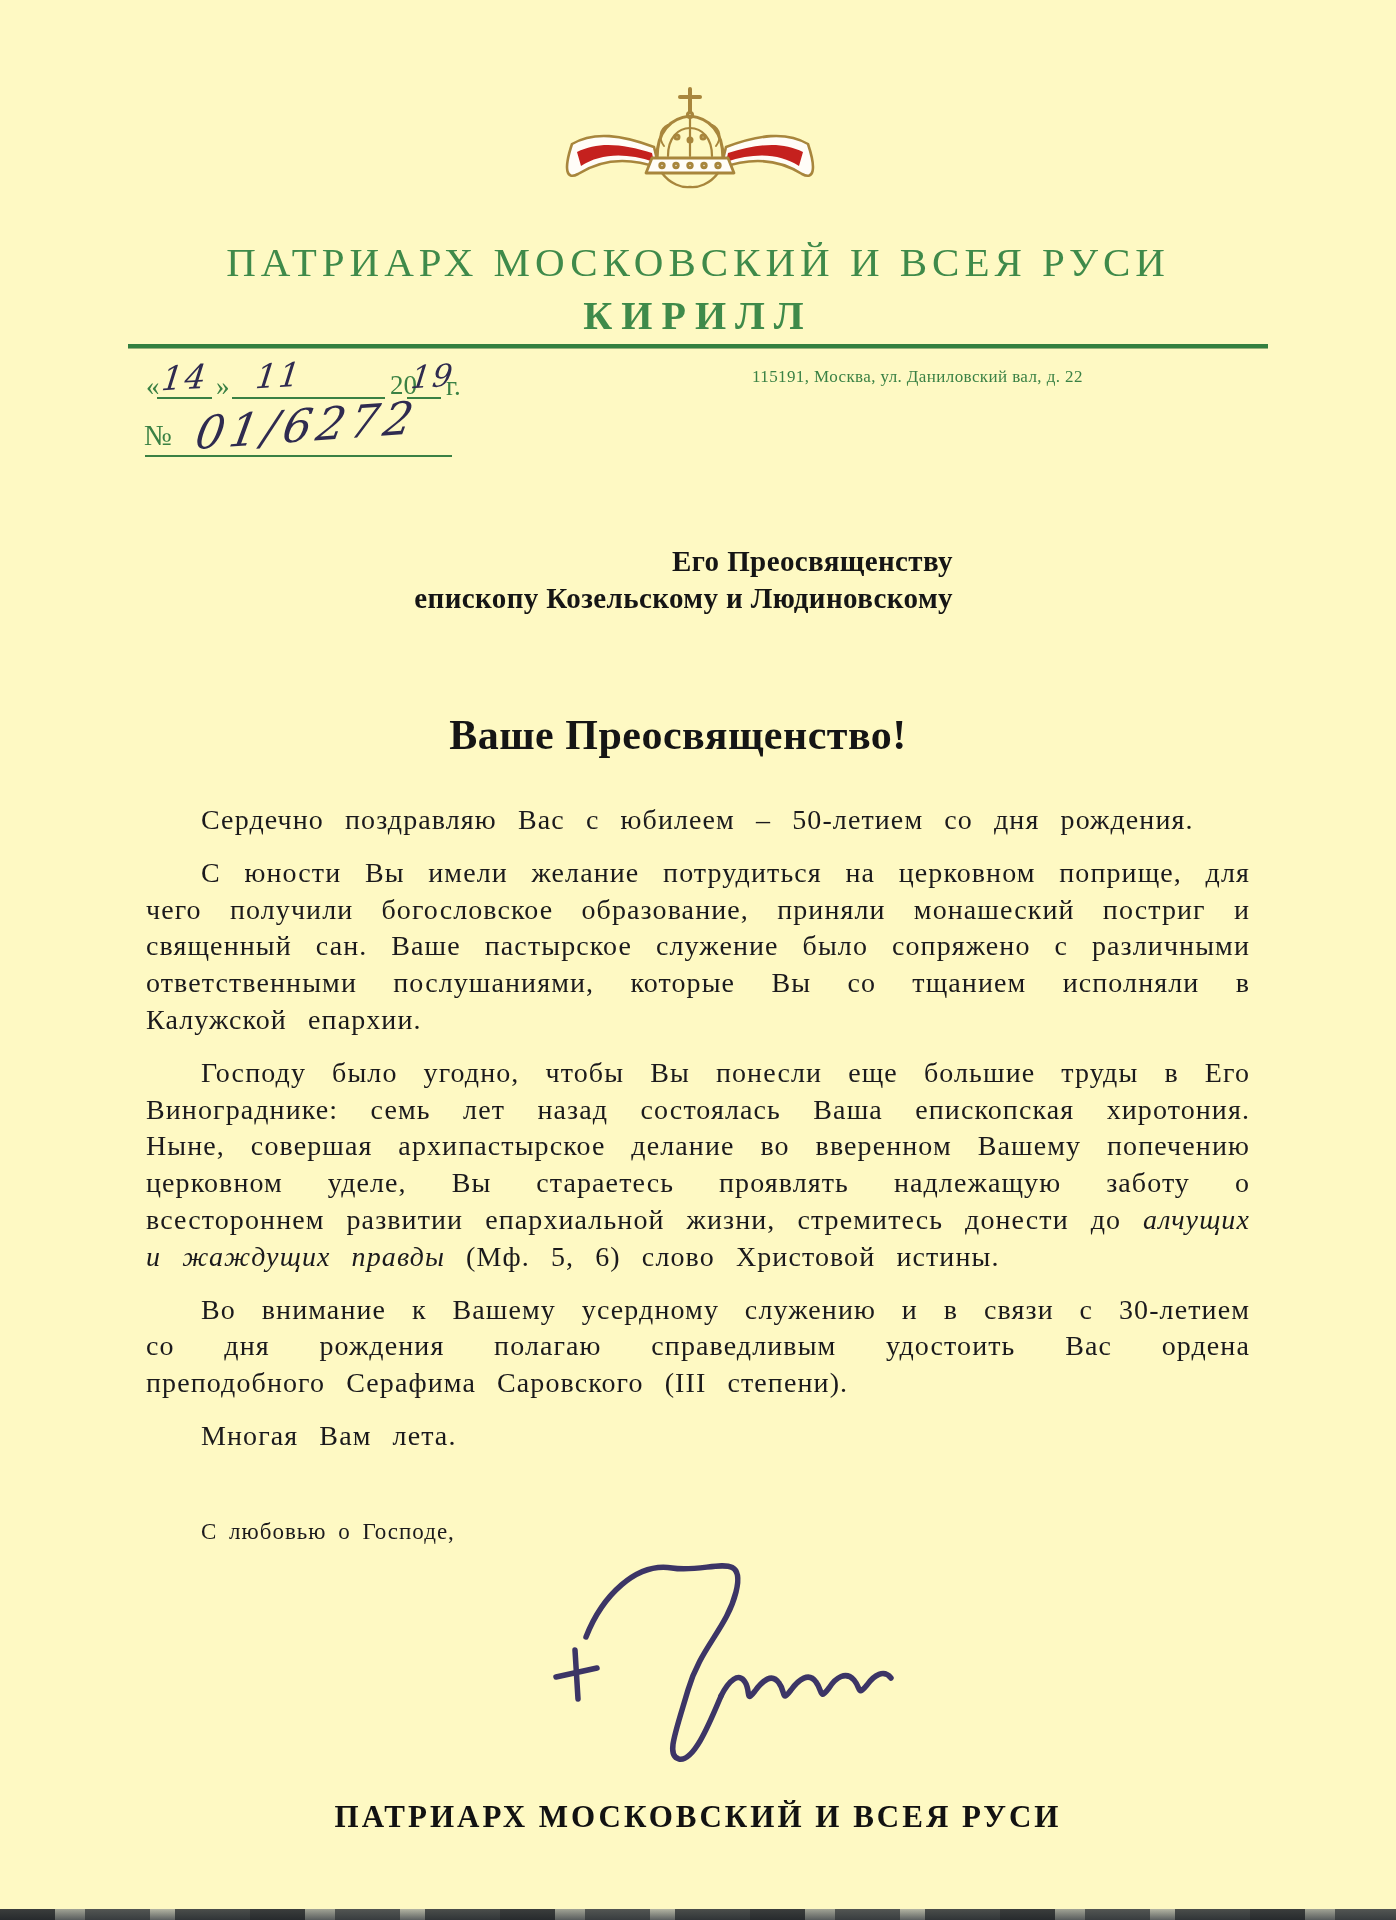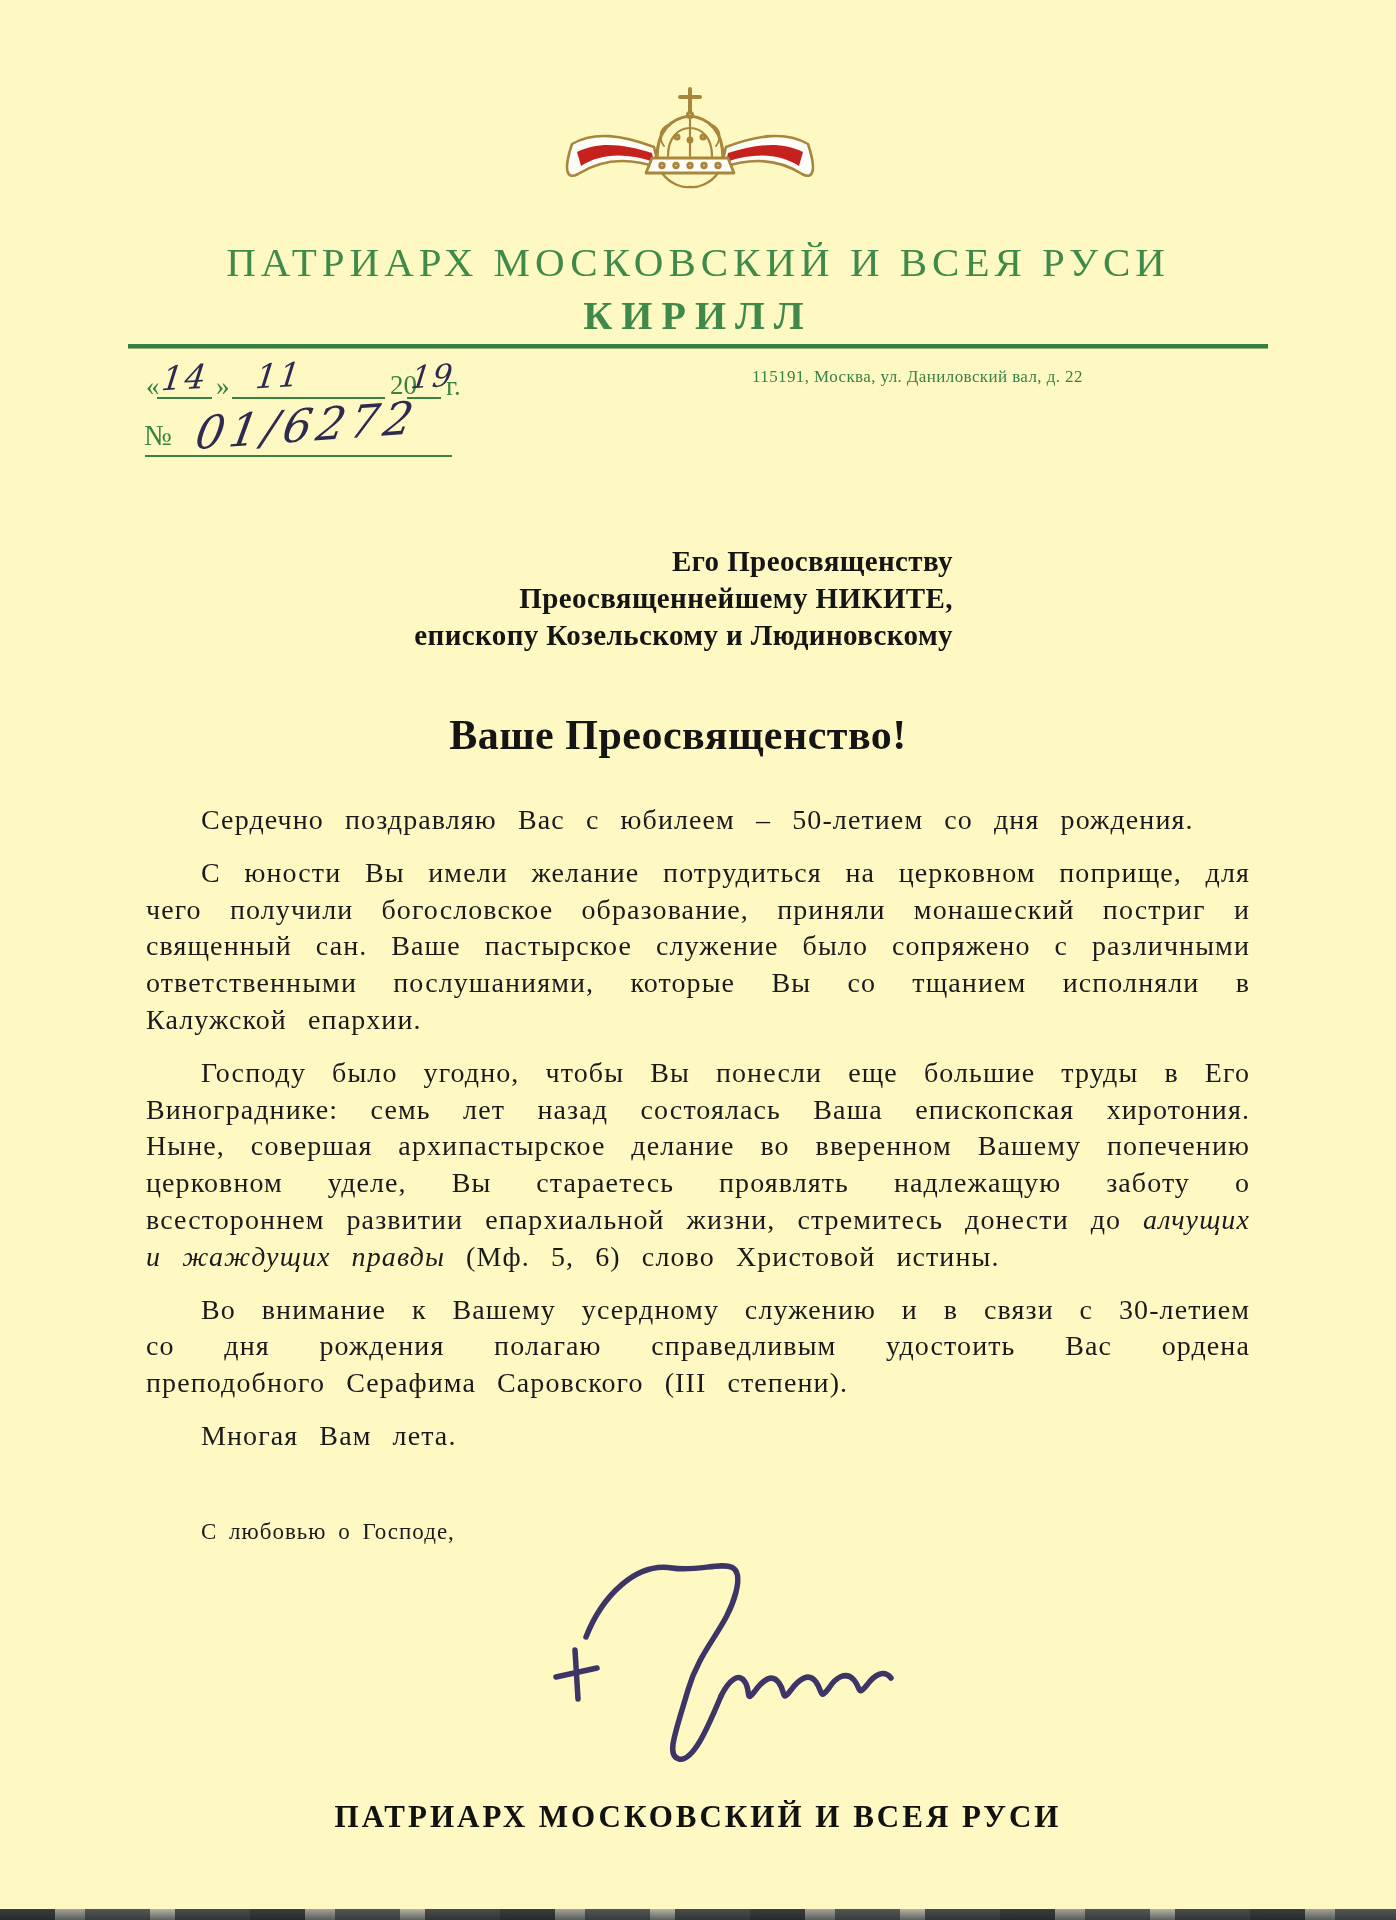--- a/index.html
+++ b/index.html
@@ -137,21 +137,20 @@
   <span class="g" style="left:446px; top:371px;">г.</span>
 
   <div class="address">115191, Москва, ул. Даниловский вал, д. 22</div>
 
   <span class="g num-label">№</span>
   <span class="hand hand-number">01/6272</span>
   <div class="uline" style="left:145px; top:455px; width:307px;"></div>
 
   <div class="recipient">
     <div>Его Преосвященству</div>
-    <div>Преосвященнейшему НИКИТЕ,</div>
     <div>епископу Козельскому и Людиновскому</div>
   </div>
 
   <div class="salutation">Ваше Преосвященство!</div>
 
   <div class="body">
     <p>Сердечно поздравляю Вас с юбилеем – 50-летием со дня рождения.</p>
     <p>С юности Вы имели желание потрудиться на церковном поприще, для чего получили богословское образование, приняли монашеский постриг и священный сан. Ваше пастырское служение было сопряжено с различными ответственными послушаниями, которые Вы со тщанием исполняли в Калужской епархии.</p>
     <p><span>Господу было угодно, чтобы Вы понесли еще большие труды в Его Винограднике: семь лет назад состоялась Ваша епископская хиротония. Ныне, совершая архипастырское делание во вверенном Вашему попечению церковном уделе, Вы стараетесь проявлять надлежащую заботу о всестороннем развитии епархиальной жизни, стремитесь донести до </span><span class="it">алчущих и жаждущих правды</span><span> (Мф. 5, 6) слово Христовой истины.</span></p>
     <p>Во внимание к Вашему усердному служению и в связи с 30-летием со дня рождения полагаю справедливым удостоить Вас ордена преподобного Серафима Саровского (III степени).</p>

